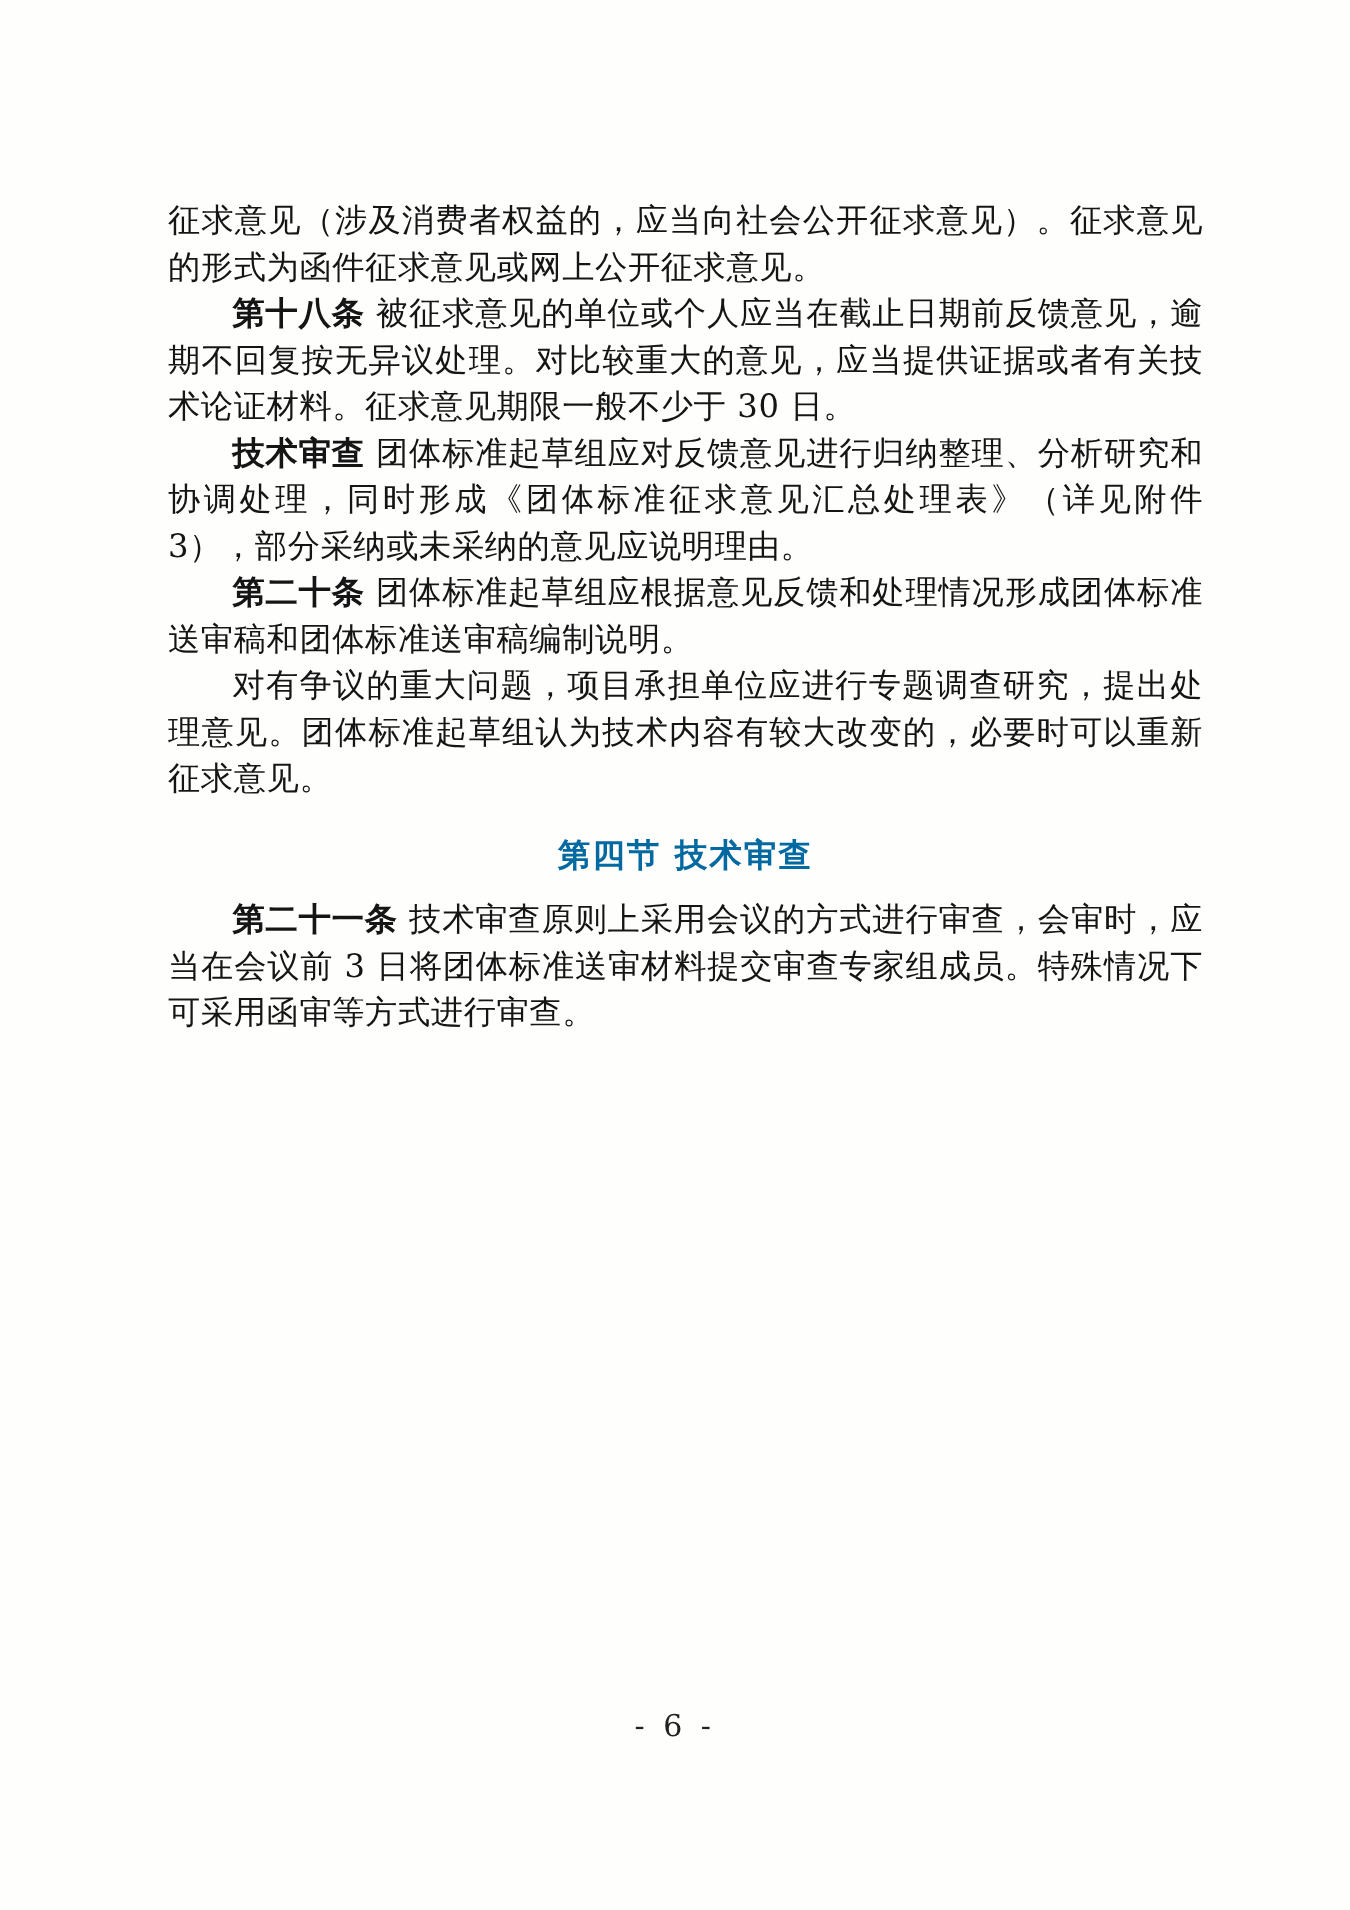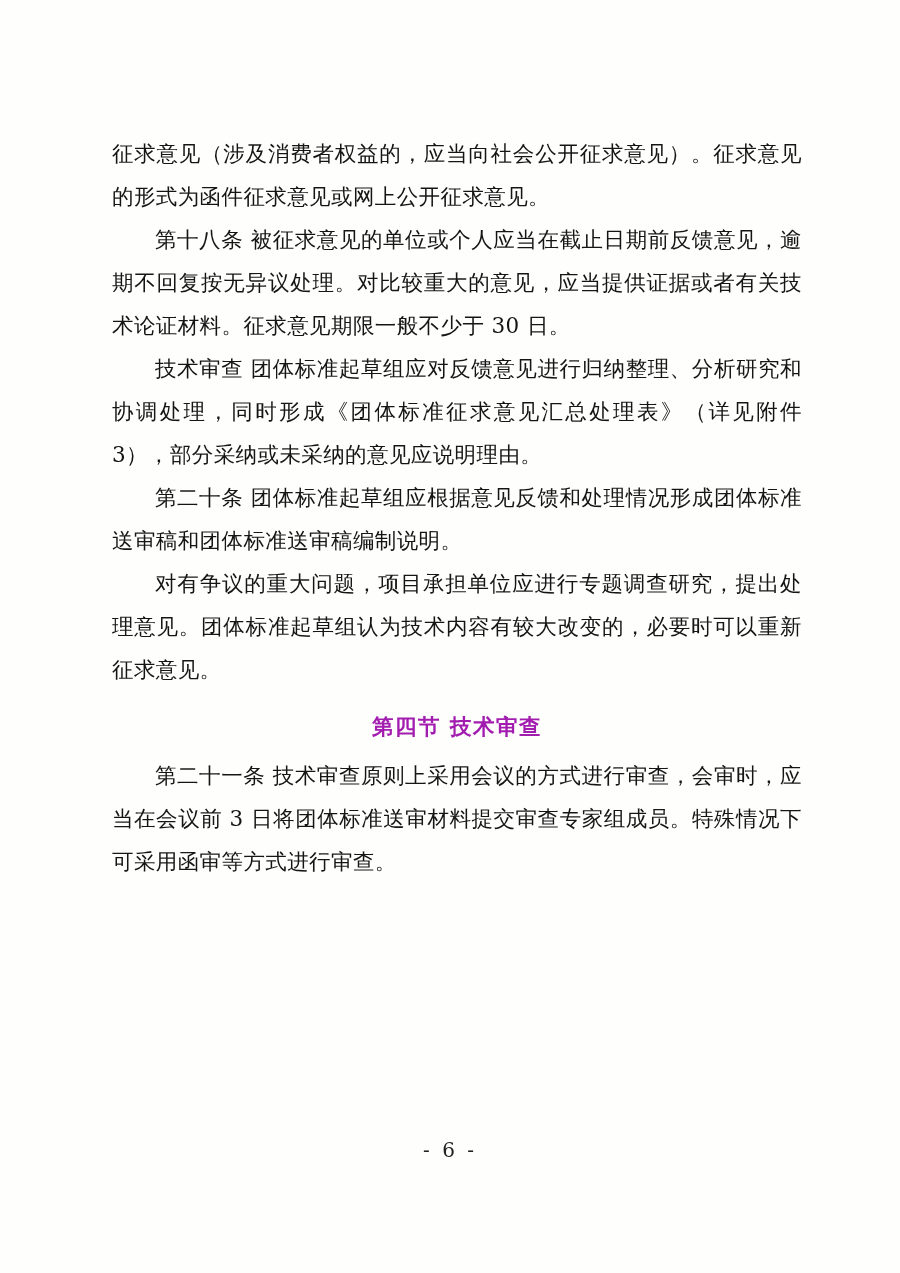--- a/index.html
+++ b/index.html
@@ -22,41 +22,41 @@
     box-sizing: border-box;
   }
   .content {
     position: absolute;
     left: 112px;
     top: 132px;
     width: 690px;
   }
   .para {
     font-size: 21.5px;
-    line-height: 43px;
+    line-height: 31px;
     letter-spacing: 0.4px;
     text-align: justify;
     text-justify: inter-ideograph;
     margin: 0;
     color: #151515;
   }
   .indent {
     text-indent: 43px;
   }
   .section-heading {
     font-size: 21.5px;
     line-height: 43px;
     text-align: center;
     font-weight: 700;
     margin: 14px 0 6px 0;
     letter-spacing: 1.5px;
-    color: #a21caf;
+    color: #0369a1;
   }
   .bold {
-    font-weight: 400;
+    font-weight: 700;
   }
   .page-number {
     position: absolute;
     left: 0;
     top: 1138px;
     width: 900px;
     text-align: center;
     font-size: 20px;
     letter-spacing: 3px;
     color: #222222;

